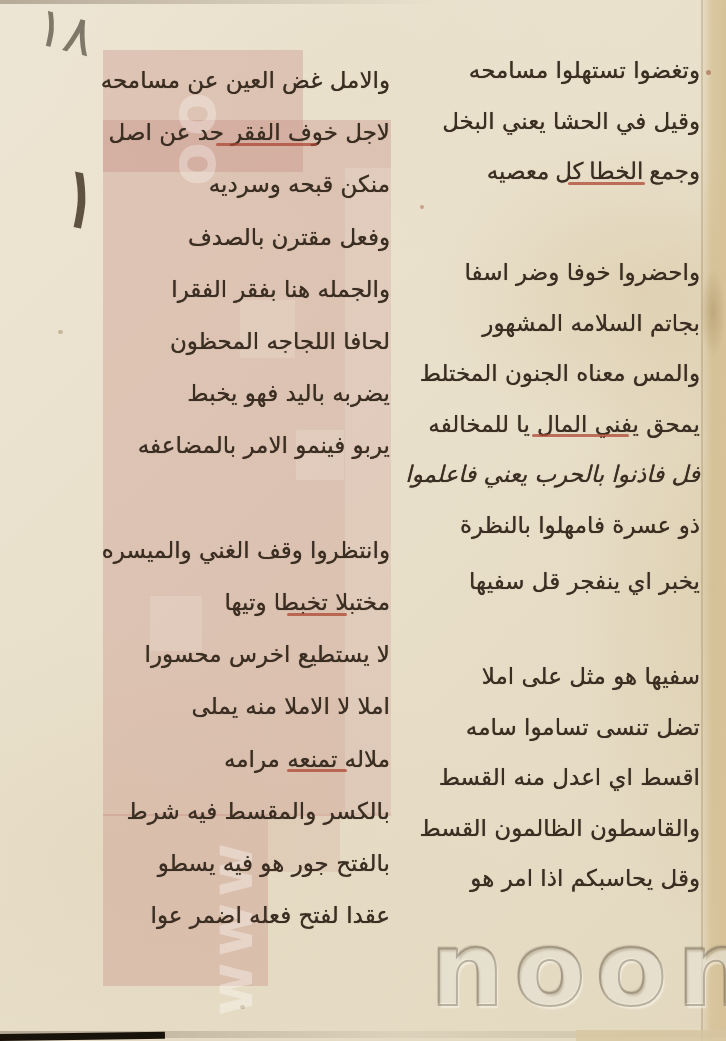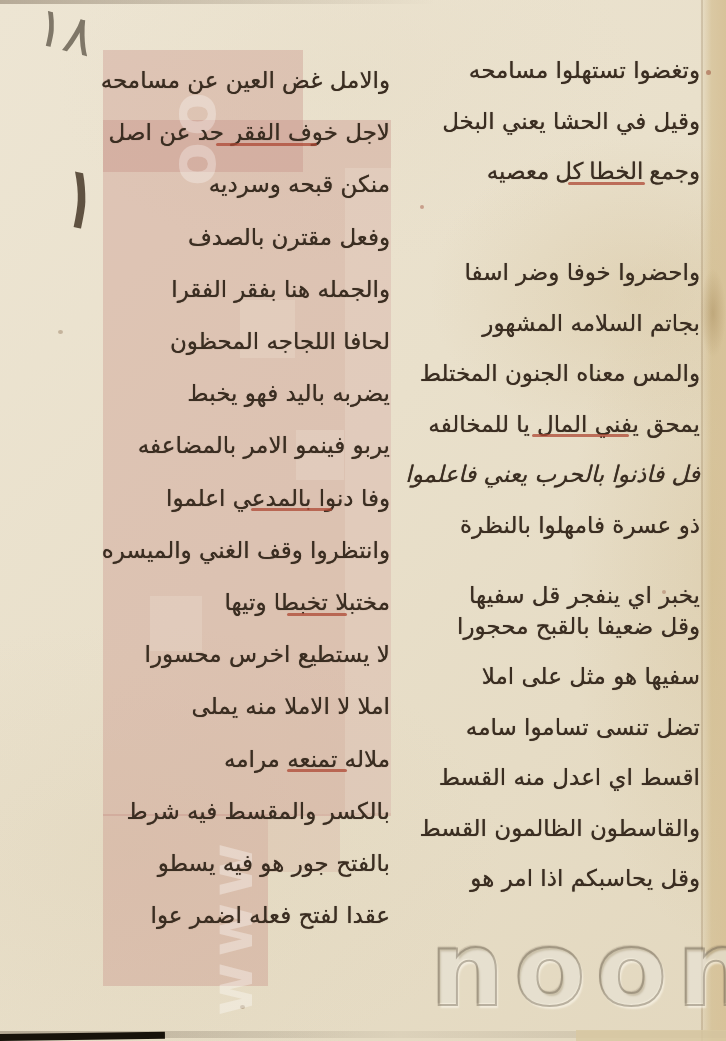--- a/index.html
+++ b/index.html
@@ -105,38 +105,36 @@
   <div class="col col-right">
       <div class="line" style="top: 56px;">وتغضوا تستهلوا مسامحه</div>
       <div class="line" style="top: 106.5px;">وقيل في الحشا يعني البخل</div>
       <div class="line red" style="top: 157px; font-family: Liberation Serif, serif;">وجمع الخطا كل معصيه</div>
       <div class="line" style="top: 258px;">واحضروا خوفا وضر اسفا</div>
       <div class="line" style="top: 308.5px;">بجاتم السلامه المشهور</div>
       <div class="line" style="top: 359px;">والمس معناه الجنون المختلط</div>
       <div class="line red" style="top: 409.5px;">يمحق يفني المال يا للمخالفه</div>
       <div class="line" style="top: 460px; font-style: italic;">فل فاذنوا بالحرب يعني فاعلموا</div>
       <div class="line" style="top: 510.5px;">ذو عسرة فامهلوا بالنظرة</div>
-      <div class="line" style="top: 581px;">يخبر اي ينفجر قل سفيها</div>
-      <div class="line" style="top: 611.5px;">وقل ضعيفا بالقبح محجورا</div>
+      <div class="line" style="top: 567px;">يخبر اي ينفجر قل سفيها</div>
       <div class="line" style="top: 662px;">سفيها هو مثل على املا</div>
       <div class="line" style="top: 712.5px;">تضل تنسى تساموا سامه</div>
       <div class="line" style="top: 763px;">اقسط اي اعدل منه القسط</div>
       <div class="line" style="top: 864px;">وقل يحاسبكم اذا امر هو</div>
       <div class="line" style="top: 813.5px;">والقاسطون الظالمون القسط</div>
     </div>
   <div class="col col-left">
       <div class="line" style="top: 66px;">والامل غض العين عن مسامحه</div>
       <div class="line red" style="top: 118.2px;">لاجل خوف الفقر حد عن اصل</div>
       <div class="line" style="top: 170.4px;">منكن قبحه وسرديه</div>
       <div class="line" style="top: 222.6px;">وفعل مقترن بالصدف</div>
       <div class="line" style="top: 274.8px;">والجمله هنا بفقر الفقرا</div>
       <div class="line" style="top: 327px;">لحافا اللجاجه المحظون</div>
       <div class="line" style="top: 379.2px;">يضربه باليد فهو يخبط</div>
       <div class="line" style="top: 431.4px;">يربو فينمو الامر بالمضاعفه</div>
-      <div class="line red" style="top: 483.6px;">وفا دنوا بالمدعي اعلموا</div>
       <div class="line" style="top: 535.8px;">وانتظروا وقف الغني والميسره</div>
       <div class="line red" style="top: 588px;">مختبلا تخبطا وتيها</div>
       <div class="line" style="top: 640.2px;">لا يستطيع اخرس محسورا</div>
       <div class="line" style="top: 692.4px;">املا لا الاملا منه يملى</div>
       <div class="line red" style="top: 744.6px;">ملاله تمنعه مرامه</div>
       <div class="line" style="top: 796.8px; text-align: right;">بالكسر والمقسط فيه شرط</div>
       <div class="line" style="top: 849px;">بالفتح جور هو فيه يسطو</div>
       <div class="line" style="top: 901.2px;">عقدا لفتح فعله اضمر عوا</div>
     </div>
 

